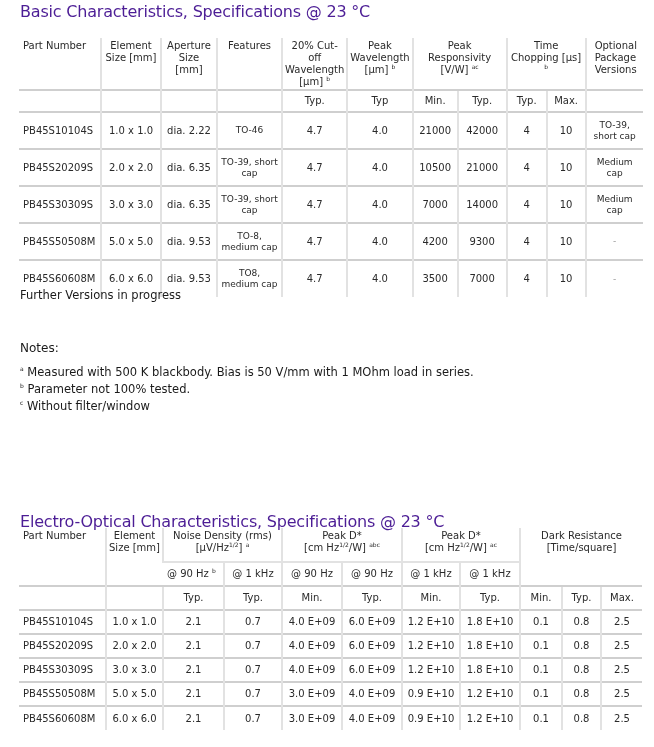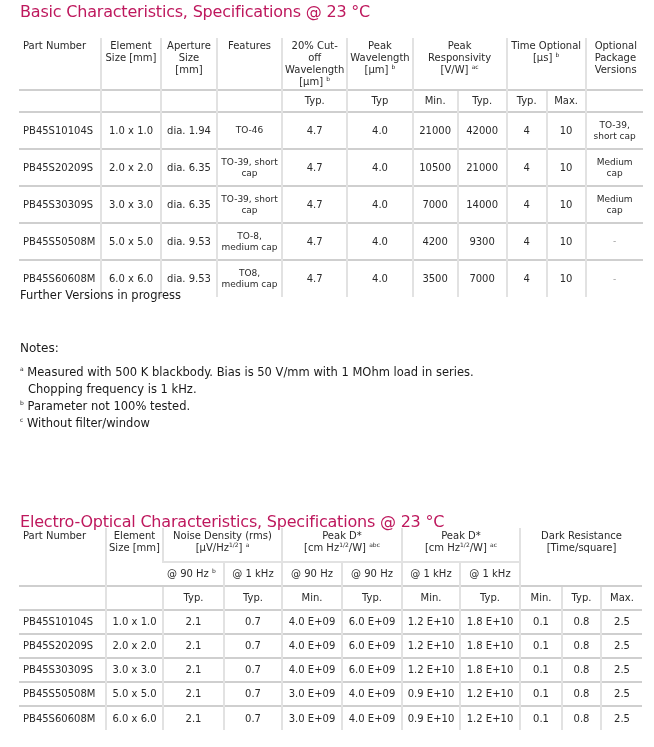--- a/index.html
+++ b/index.html
@@ -1,18 +1,18 @@
 <!DOCTYPE html>
 <html><head>
 <meta charset="utf-8">
 <style>
   html, body { margin: 0; padding: 0; background: #ffffff; }
   body { width: 654px; height: 747px; position: relative; overflow: hidden;
          font-family: "DejaVu Sans", sans-serif; color: #2a2a2a; }
-  .title { position: absolute; left: 20px; color: #be185d; font-size: 16px;
+  .title { position: absolute; left: 20px; color: #4c1d95; font-size: 16px;
            letter-spacing: -0.2px; white-space: nowrap; }
   table { position: absolute; border-collapse: collapse; font-size: 10px; table-layout: fixed; }
   td, th { font-weight: normal; padding: 0 2px; text-align: center; vertical-align: middle;
            border-left: 2px solid #e2e2e2; line-height: 12px; }
   td:first-child, th:first-child { border-left: none; text-align: left; padding-left: 4px; margin-left: 12px; }
   .t1 { left: 19px; top: 38px; }
   .t2 { left: 19px; top: 528px; }
   .hdr th { vertical-align: top; padding-top: 2px; }
   .sub th { border-top: 2px solid #cfcfcf; }
   tr.row td { border-top: 2px solid #cfcfcf; }
@@ -42,40 +42,40 @@
   </colgroup>
   <tbody>
       <tr class="hdr" style="height:52px;">
     <th style="width:60px">Part Number</th>
     <th>Element Size [mm]</th>
     <th>Aperture Size [mm]</th>
     <th>Features</th>
     <th><span>20% Cut-off Wavelength [µm]</span> <sup>b</sup></th>
     <th><span>Peak Wavelength [µm]</span> <sup>b</sup></th>
     <th colspan="2"><span>Peak Responsivity [V/W]</span> <sup>ac</sup></th>
-    <th colspan="2"><span>Time Optional [µs]</span> <sup>b</sup></th>
+    <th colspan="2"><span>Time Chopping [µs]</span> <sup>b</sup></th>
     <th style="text-align:left;padding-left:8px">Optional Package Versions</th>
   </tr>
   <tr class="sub" style="height:22px;">
     <th></th>
     <th></th>
     <th></th>
     <th></th>
     <th>Typ.</th>
     <th>Typ</th>
     <th>Min.</th>
     <th>Typ.</th>
     <th>Typ.</th>
     <th>Max.</th>
     <th></th>
   </tr>
   <tr class="row" style="height:37px;">
     <td>PB45S10104S</td>
     <td>1.0 x 1.0</td>
-    <td>dia. 1.94</td>
+    <td>dia. 2.22</td>
     <td class="small">TO-46</td>
     <td>4.7</td>
     <td>4.0</td>
     <td>21000</td>
     <td>42000</td>
     <td>4</td>
     <td>10</td>
     <td class="small">TO-39, short cap</td>
   </tr>
   <tr class="row" style="height:37px;">
@@ -132,21 +132,20 @@
   </tr>
 </tbody>
   </table>
 
 <div class="note-block" style="top:288px;">Further Versions in progress</div>
 
 <div class="note-block" style="top:341px; font-size:12px;">Notes:</div>
 
 <div class="note-block" style="top:364px; line-height:17px;">
   <div><sup>a</sup> <span>Measured with 500 K blackbody. Bias is 50 V/mm with 1 MOhm load in series.</span></div>
-  <div style="padding-left:8px">Chopping frequency is 1 kHz.</div>
   <div><sup>b</sup> <span>Parameter not 100% tested.</span></div>
   <div><sup>c</sup> <span>Without filter/window</span></div>
 </div>
 
 <div class="title" style="top:512px;">Electro-Optical Characteristics, Specifications @ 23 °C</div>
 
 <table class="t2">
   <colgroup>
     <col style="width:87px">
       <col style="width:57px">

